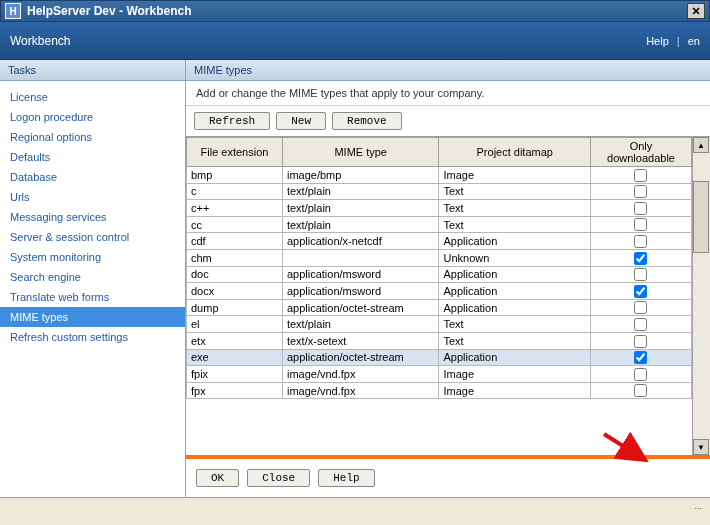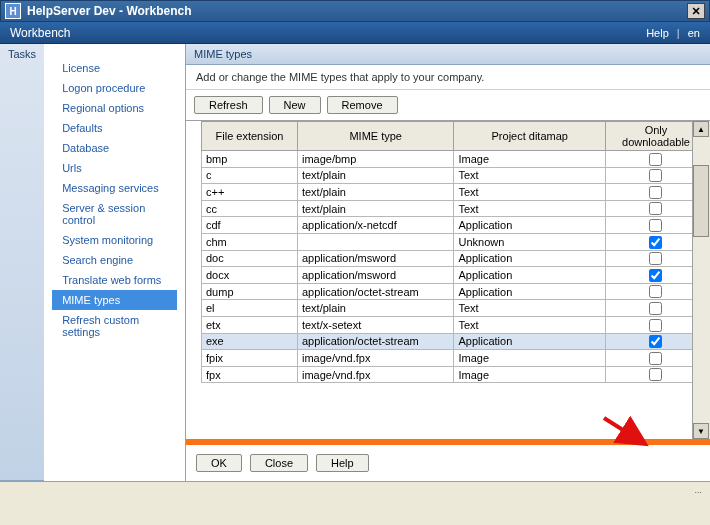--- a/index.html
+++ b/index.html
@@ -37,21 +37,21 @@
     width: 18px; height: 16px;
     background: #d6d3ce;
     border: 1px solid #404040;
     color: #000;
     display: flex; align-items: center; justify-content: center;
     font-size: 11px; font-weight: bold;
     cursor: pointer;
   }
 
   .menubar {
-    height: 22px;
+    height: 38px;
     background: linear-gradient(#2d66a8, #1d4b82);
     color: #fff;
     display: flex;
     align-items: center;
     padding: 0 10px;
     border-bottom: 1px solid #0d3360;
   }
   .menubar .apptitle { flex: 1; font-size: 12px; }
   .menubar .right a { color: #fff; text-decoration: none; cursor: pointer; }
   .menubar .right .sep { margin: 0 5px; color: #c0d4ea; }
@@ -59,30 +59,31 @@
   .workspace {
     display: flex;
     height: 437px;
   }
 
   .side {
     width: 186px;
     background: #fff;
     border-right: 1px solid #a0a0a0;
     display: flex;
+    flex-direction: column;
   }
   .panel-header {
     background: linear-gradient(#dce5f1,#c1d2e6);
     color: #1b3e6b;
     font-size: 11px;
     padding: 4px 8px;
     border-bottom: 1px solid #8aa4c2;
     font-weight: normal;
   }
-  .side ul { list-style: none; margin: 8px; padding: 6px 0; }
+  .side ul { list-style: none; margin: 0; padding: 6px 0; }
   .side li {
     padding: 4px 10px;
     color: #245aa6;
     cursor: pointer;
   }
   .side li.selected {
     background: #3e8de0;
     color: #fff;
   }
 
@@ -98,35 +99,34 @@
     border-bottom: 1px solid #d0d0d0;
   }
   .toolbar {
     padding: 6px 8px;
     display: flex; gap: 6px;
   }
   .btn {
     background: #f0f0ea;
     border: 1px solid #8a8a82;
     padding: 2px 14px;
-    font-family: Liberation Sans, sans-serif; font-size: 11px;
+    font-family: Liberation Mono, monospace; font-size: 11px;
     cursor: pointer;
     border-radius: 2px;
   }
   .grid-wrap {
     flex: 1;
     overflow: hidden;
     border-top: 1px solid #a0a0a0;
     position: relative;
   }
   table.grid {
     border-collapse: collapse;
     width: 100%;
     table-layout: fixed;
-    margin-left: 15px;
   }
   table.grid th {
     background: #eceadf;
     border: 1px solid #a0a0a0;
     padding: 2px 4px;
     font-weight: normal;
     text-align: center;
     position: sticky; top: 0;
   }
   table.grid td {
@@ -191,21 +191,21 @@
   .arrow-callout {
     position: absolute;
     right: 60px;
     top: 370px;
     pointer-events: none;
   }
 
   .footer {
     height: 42px;
     background: #fff;
-    border-top: 6px solid #f97316;
+    border-top: 4px solid #f97316;
     display: flex;
     align-items: center;
     padding: 0 10px;
     gap: 8px;
   }
   .status {
     height: 16px;
     background: #ece9d8;
     border-top: 1px solid #a0a0a0;
     display: flex;

